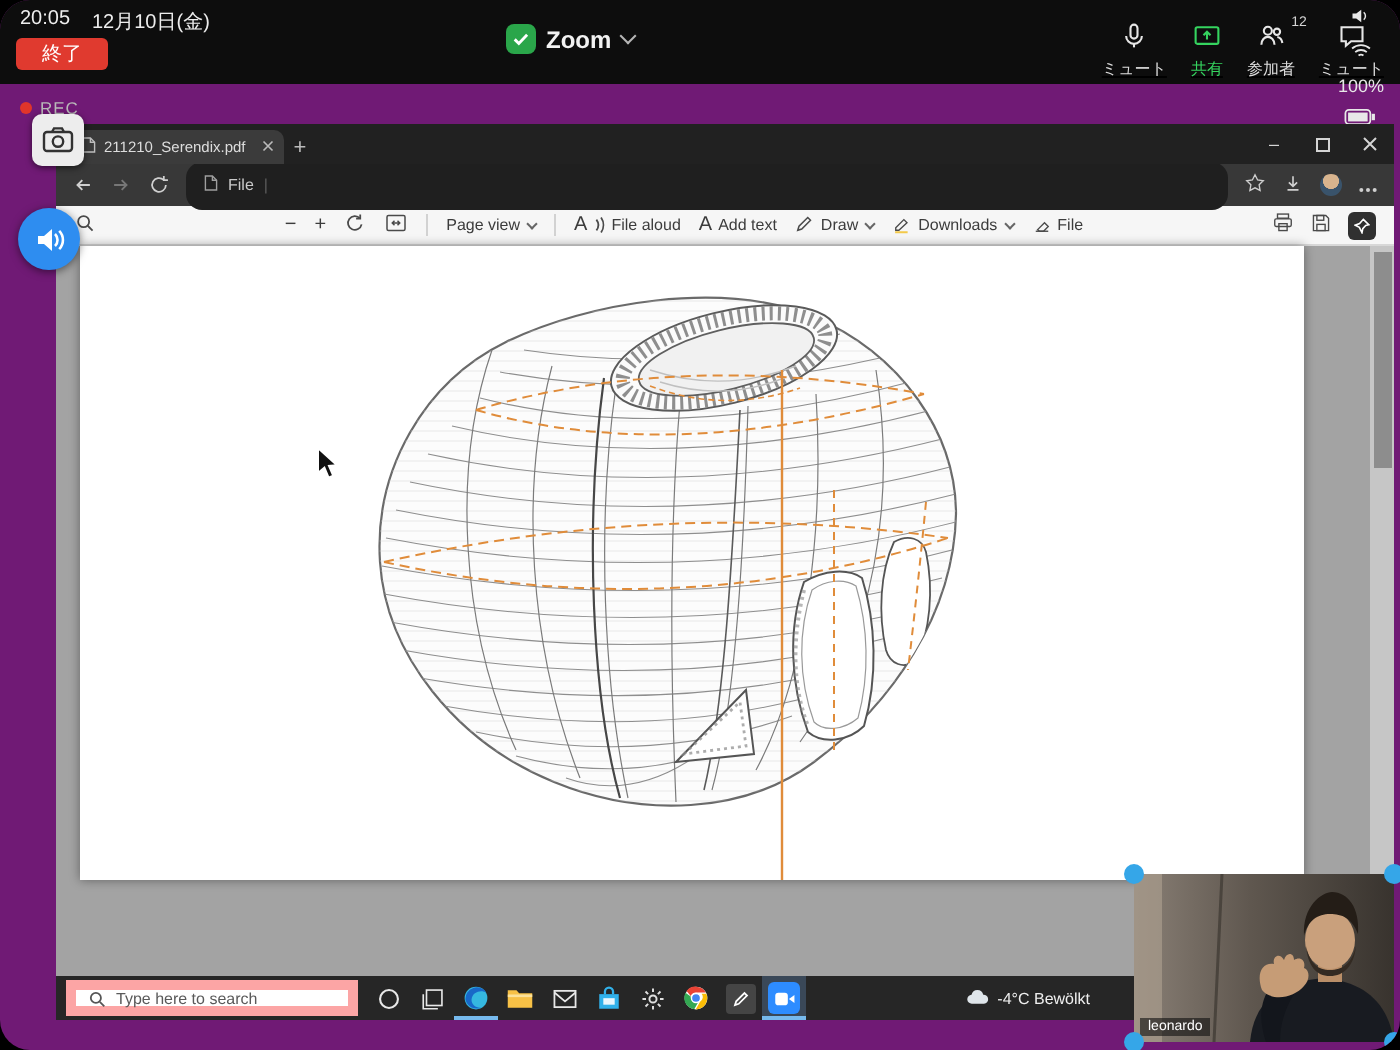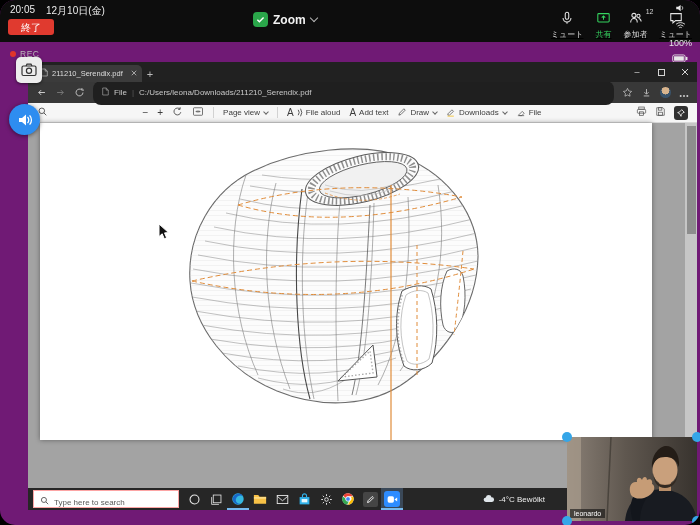--- a/index.html
+++ b/index.html
@@ -66,22 +66,22 @@
   .pdfarea { position:absolute; top:61px; left:0; right:0; bottom:22px; background:#a3a3a3; }
   .page { position:absolute; left:12px; top:0; width:612px; height:317px; background:#fff;
           box-shadow:0 0 5px rgba(0,0,0,.4); }
   .vscroll { position:absolute; right:0; top:0; width:12px; bottom:0; background:#c6c6c6; }
   .vthumb { position:absolute; left:1.5px; top:3px; width:9px; height:108px; background:#8d8d8d; }
   .cursor { position:absolute; left:118px; top:100px; }
 
   
   .taskbar { position:absolute; left:0; right:0; bottom:0; height:22px; background:#262626;
              display:flex; align-items:center; }
-  .tsearch { margin-left:5px; width:146px; height:18px; background:#fff; border:1px solid #fca5a5;
-             display:flex; align-items:flex-end; gap:5px; padding:0 6px; font-size:8px; color:#5a5a5a; }
+  .tsearch { margin-left:5px; width:146px; height:18px; background:#fff; border:5px solid #fca5a5;
+             display:flex; align-items:flex-start; gap:5px; padding:0 6px; font-size:8px; color:#5a5a5a; }
   .ticons { display:flex; align-items:center; margin-left:4px; }
   .ticon { width:22px; height:22px; display:flex; align-items:center; justify-content:center; position:relative; }
   .ticon.running { box-shadow:inset 0 -2px 0 #76b9ed; }
   .ticon.active { background:rgba(110,160,220,.28); box-shadow:inset 0 -2px 0 #76b9ed; }
   .zoomapp { width:16px; height:16px; background:#2d8cff; border-radius:3px; display:flex; align-items:center; justify-content:center; }
   .inkapp { width:15px; height:15px; background:#454545; border-radius:2px; display:flex; align-items:center; justify-content:center; }
   .weather { margin-left:auto; margin-right:152px; display:flex; align-items:center; gap:4px;
              color:#efefef; font-size:8px; white-space:nowrap; }
 
   
@@ -238,21 +238,20 @@
       </span>
       <div class="addr-pill">
         <span>
           <svg width="7" height="9" viewBox="0 0 10 12">
               <path d="M1 1h5l3 3v7H1z" fill="none" stroke="#9f9f9f"></path>
               <path d="M6 1v3h3" fill="none" stroke="#9f9f9f"></path>
             </svg>
         </span>
         <span>File</span>
         <span class="addr-sep">|</span>
-        <span>C:/Users/leona/Downloads/211210_Serendix.pdf</span>
       </div>
       <div class="addr-icons">
         <span>
           <svg width="11" height="11" viewBox="0 0 16 16" fill="none" stroke="#cfcfcf">
               <path d="M8 2l1.9 3.8 4.1.6-3 2.9.7 4.1L8 11.5 4.3 13.4 5 9.3 2 6.4l4.1-.6z"></path>
             </svg>
         </span>
         <span>
           <svg width="11" height="11" viewBox="0 0 16 16" fill="none" stroke="#cfcfcf" stroke-width="1.2">
               <path d="M8 3v7M5 7.5L8 10.5l3-3M4 13h8"></path>

